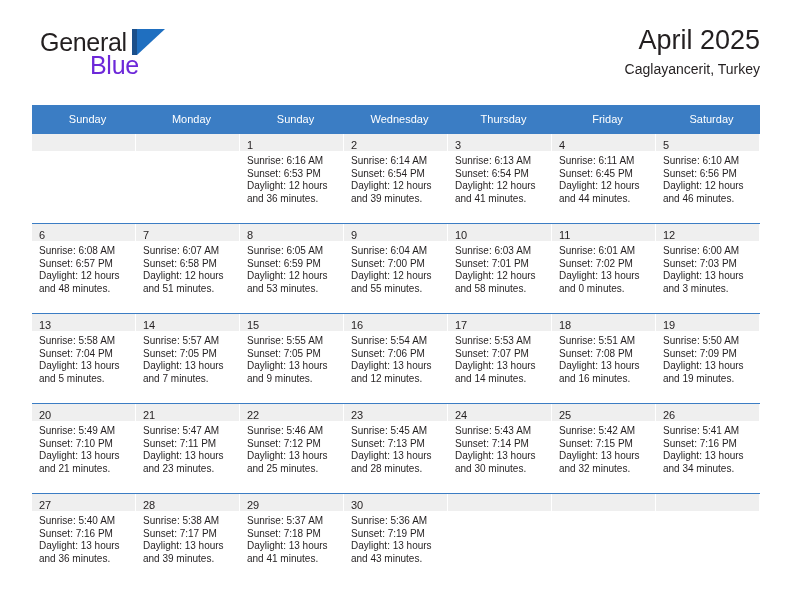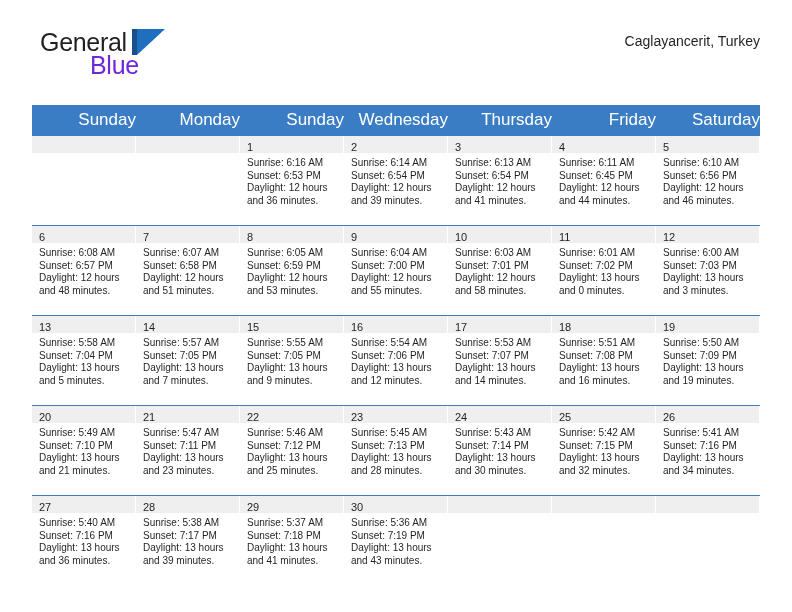--- a/index.html
+++ b/index.html
@@ -104,23 +104,23 @@
     position: absolute;
     left: 32px;
     top: 105px;
     width: 728px;
     border-collapse: collapse;
     table-layout: fixed;
   }
   .calendar th {
     background: #3b7dc4;
     color: #ffffff;
-    font-size: 17px;
+    font-size: 11px;
     font-weight: normal;
-    text-align: right;
+    text-align: center;
     padding: 5px 0 5px 7px;
     height: 18px;
     border: none;
   }
   .calendar td {
     vertical-align: top;
     padding: 0;
     border: none;
     border-top: 1px solid #3b7dc4;
     width: 104px;
@@ -168,20 +168,21 @@
     <div class="brand">
       <span class="brand-general">General</span>
       <span class="brand-mark">
         <span class="bar"></span>
         <span class="tri"></span>
       </span>
       <span class="brand-blue">Blue</span>
     </div>
 
     <div class="title-block">
+      <div class="cal-title">April 2025</div>
       <div class="cal-subtitle">Caglayancerit, Turkey</div>
     </div>
 
   </div>
 
   <table class="calendar">
     <thead>
       <tr>
         <th>Sunday</th>
         <th>Monday</th>

